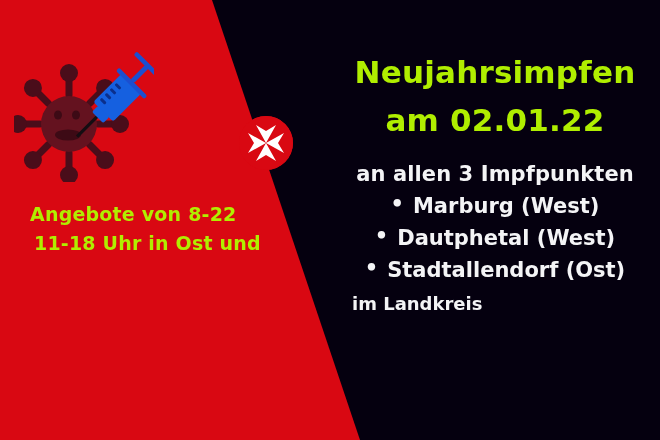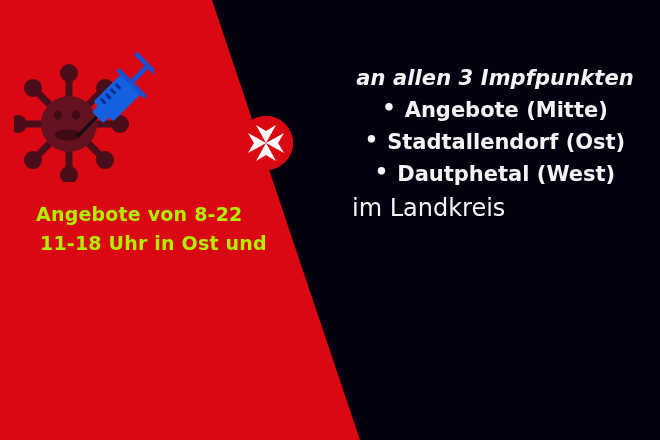--- a/index.html
+++ b/index.html
@@ -61,21 +61,21 @@
     position: absolute;
     left: 30px;
     top: 200px;
     width: 265px;
     color: #b0ee00;
     font-size: 19px;
     font-weight: bold;
     line-height: 29px;
     letter-spacing: 0.2px;
   }
-  .left-text .ln { display: block; white-space: pre; margin-left: 6px; }
+  .left-text .ln { display: block; white-space: pre; }
   .left-text .ln.indent { padding-left: 4px; }
 
   
   .right-col {
     position: absolute;
     left: 330px;
     top: 48px;
     width: 330px;
     text-align: center;
   }
@@ -88,21 +88,20 @@
   }
   .headline .ln { display: block; }
 
   .subhead {
     margin-top: 14px;
     color: #f4f4f6;
     font-size: 21px;
     font-weight: bold;
     line-height: 32px;
     letter-spacing: 0.1px;
-    font-style: italic;
   }
   .bullets {
     list-style: none;
     margin: 0;
     padding: 0;
     color: #f4f4f6;
     font-size: 21px;
     font-weight: bold;
     line-height: 32px;
   }
@@ -113,22 +112,22 @@
   .bullets li .dot {
     display: inline-block;
     margin-right: 9px;
     font-size: 21px;
     line-height: 1;
     vertical-align: 2px;
   }
   .tail {
     margin-top: 2px;
     color: #f4f4f6;
-    font-size: 24px;
-    font-weight: normal;
+    font-size: 18px;
+    font-weight: bold;
     line-height: 32px;
     text-align: left;
     padding-left: 22px;
   }
   .tail .ln { display: block; }
 </style>
 </head>
 <body>
 
 <div id="poster">
@@ -215,33 +214,37 @@
     </svg>
   </div>
 
   <div class="left-text">
     <span class="ln">Angebote von 8-22</span>
     <span class="ln indent">11-18 Uhr in Ost und</span>
   </div>
 
   <div class="right-col">
 
+    <div class="headline">
+      <span class="ln">Neujahrsimpfen</span>
+      <span class="ln">am 02.01.22</span>
+    </div>
 
     <div class="subhead">an allen 3 Impfpunkten</div>
 
     <ul class="bullets">
       <li>
-        <span class="dot">•</span><span>Angebote (Mitte)</span>
+        <span class="dot">•</span><span>Marburg (West)</span>
+      </li>
+      <li>
+        <span class="dot">•</span><span>Dautphetal (West)</span>
       </li>
       <li>
         <span class="dot">•</span><span>Stadtallendorf (Ost)</span>
       </li>
-      <li>
-        <span class="dot">•</span><span>Dautphetal (West)</span>
-      </li>
     </ul>
 
     <div class="tail">
       <span class="ln">im Landkreis</span>
     </div>
 
   </div>
 
 </div>
 

